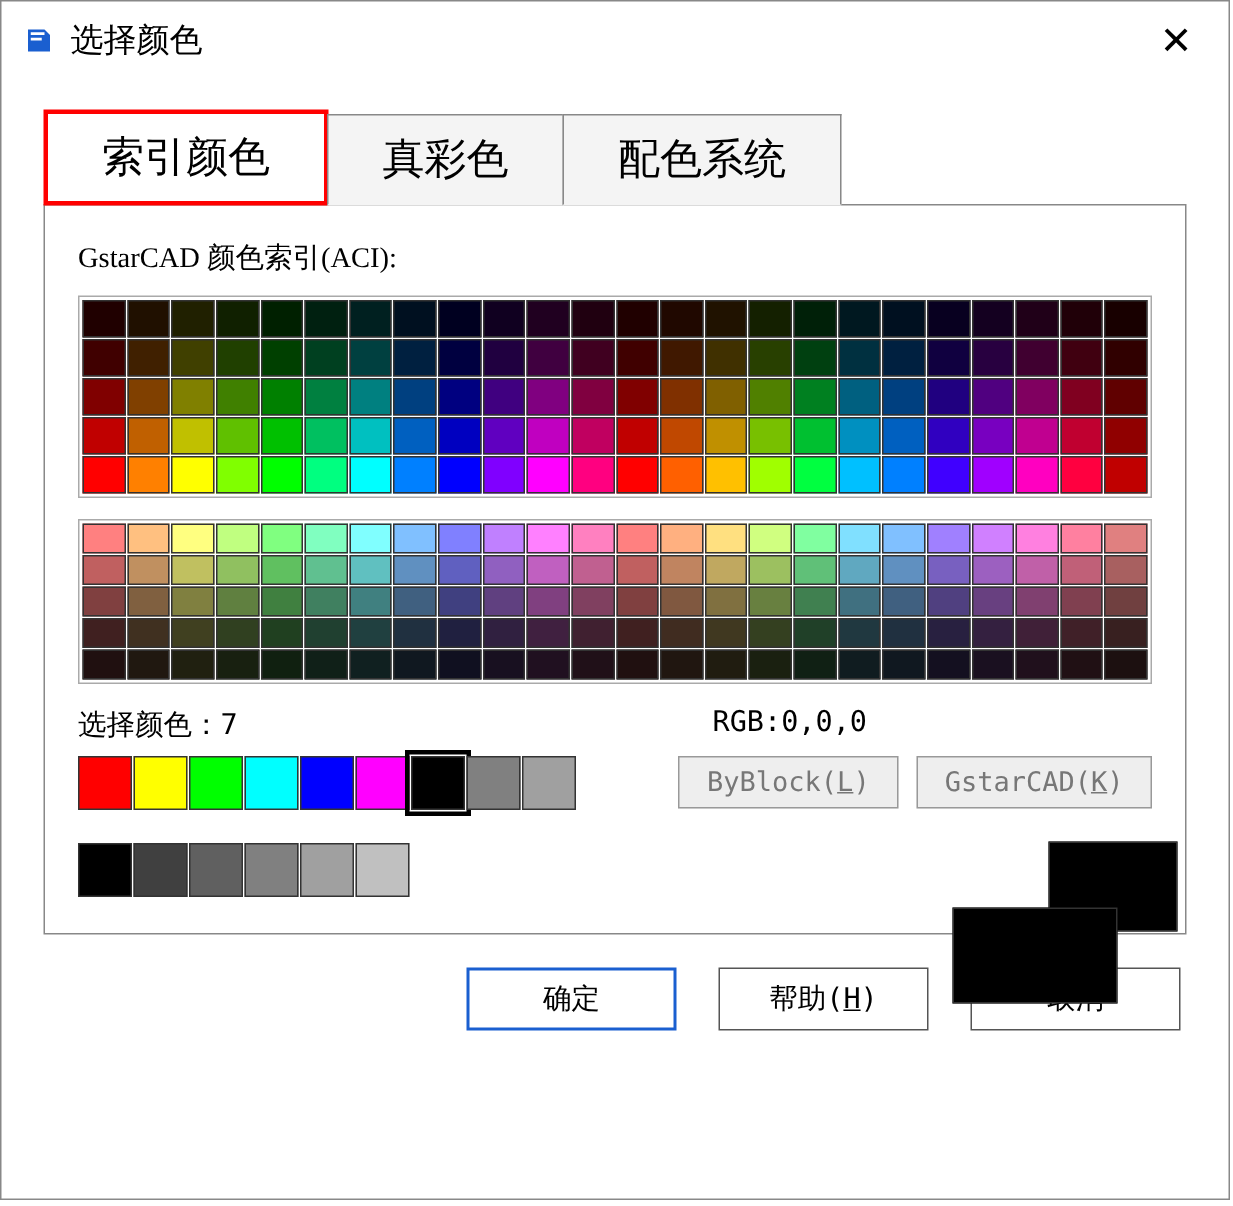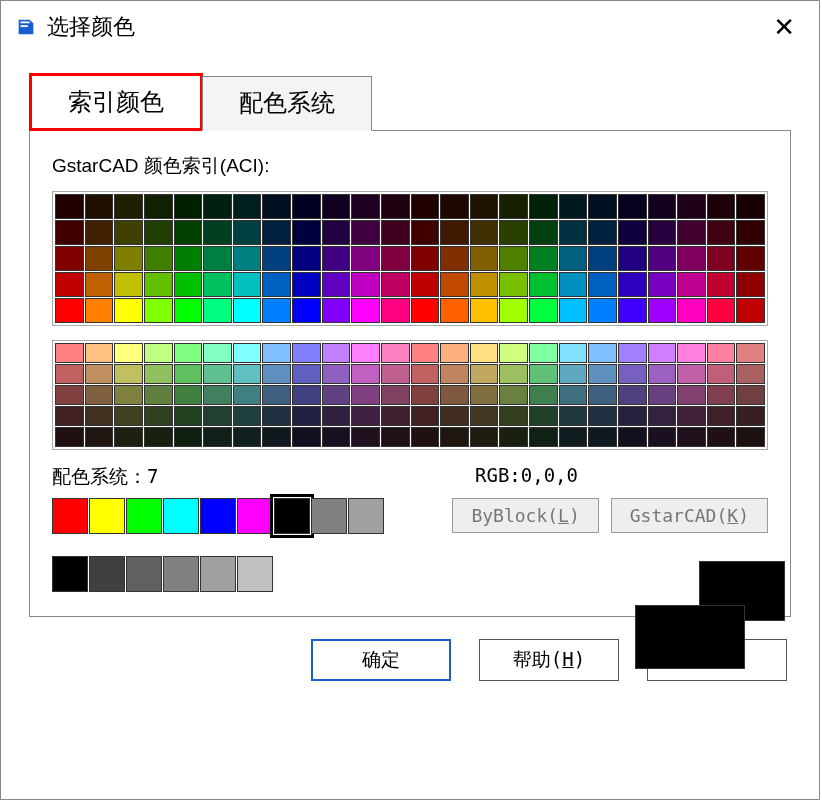--- a/index.html
+++ b/index.html
@@ -4,25 +4,25 @@
 <style>
 * { box-sizing: border-box; margin: 0; padding: 0; }
 body { width: 822px; height: 804px; background: #fff; font-family: "Microsoft YaHei", SimSun, sans-serif; font-size: 18px; color: #000; }
 .window { width: 820px; height: 800px; border: 1px solid #888; background: #fff; position: relative; }
 .titlebar { display: flex; align-items: center; padding: 8px 14px; height: 52px; }
 .titlebar .logo { width: 22px; height: 22px; margin-right: 10px; }
 .titlebar .title { font-size: 22px; }
 .titlebar .close { margin-left: auto; font-size: 26px; cursor: pointer; padding: 4px 10px; }
 .content { padding: 20px 28px 0 28px; }
 .tabs { display: flex; }
-.tab { padding: 10px 36px; font-size: 24px; border: 1px solid transparent; cursor: pointer; position: relative; }
+.tab { padding: 10px 36px; font-size: 28px; border: 1px solid transparent; cursor: pointer; position: relative; }
 .tab.active { border: 3px solid #ff0000; }
 .tab.inactive { border-top: 1px solid #888; border-left: 1px solid #888; border-right: 1px solid #888; background: #f4f4f4; margin-left: -1px; margin-top:3px;}
 .panel { border: 1px solid #888; margin-top: -1px; padding: 22px 22px 24px 22px; }
-.panel-label { font-family: Liberation Sans, sans-serif; font-size: 19px; margin-bottom: 12px; }
+.panel-label { font-family: Liberation Serif, serif; font-size: 19px; margin-bottom: 12px; }
 .grid { display: grid; gap: 1px; background: #fff; border: 1px solid #aaa; padding: 2px; margin-bottom: 14px; }
 .grid.upper { grid-template-columns: repeat(24, 1fr); grid-template-rows: repeat(5, 25px); }
 .grid.lower { grid-template-columns: repeat(24, 1fr); grid-template-rows: repeat(5, 20px); }
 .sw { border: 1px solid #333; cursor: pointer; }
 .info-row { display: flex; font-family: "SimSun", monospace; font-size: 19px; margin: 14px 0 8px 0; }
 .info-left { }
 .info-right { margin-left: auto; padding-right: 190px; }
 .row2 { display: flex; align-items: flex-start; gap: 12px; }
 .std-colors { display: flex; gap: 1px; }
 .std-sw { width: 36px; height: 36px; border: 1px solid #333; cursor: pointer; }
@@ -51,20 +51,21 @@
         <path fill="#1a5fd0" d="M4 4h12l4 4v12H4z"></path>
         <path fill="#fff" d="M6 6h10v2H6zM6 10h8v2H6z"></path>
       </svg>
     <span class="title">选择颜色</span>
     <span class="close">✕</span>
   </div>
 
   <div class="content">
     <div class="tabs">
       <div class="tab active">索引颜色</div>
+      <div class="tab inactive">真彩色</div>
       <div class="tab inactive">配色系统</div>
     </div>
 
     <div class="panel">
       <div class="panel-label">GstarCAD 颜色索引(ACI):</div>
       <div class="grid upper" id="upper-grid">
           <div class="sw" style="background: rgb(32, 0, 0);"></div>
           <div class="sw" style="background: rgb(32, 16, 0);"></div>
           <div class="sw" style="background: rgb(32, 32, 0);"></div>
           <div class="sw" style="background: rgb(16, 32, 0);"></div>
@@ -303,21 +304,21 @@
           <div class="sw" style="background: rgb(16, 24, 32);"></div>
           <div class="sw" style="background: rgb(20, 16, 32);"></div>
           <div class="sw" style="background: rgb(26, 16, 32);"></div>
           <div class="sw" style="background: rgb(32, 16, 28);"></div>
           <div class="sw" style="background: rgb(32, 16, 20);"></div>
           <div class="sw" style="background: rgb(28, 16, 16);"></div>
         </div>
 
       <div class="info-row">
         <div class="info-left">
-          <span>配色系统：</span><span>7</span>
+          <span>选择颜色：</span><span>7</span>
         </div>
         <div class="info-right">
           <span>RGB:</span><span>0,0,0</span>
         </div>
       </div>
 
       <div class="row2">
         <div class="std-colors" id="std-colors">
             <div class="std-sw" style="background: rgb(255, 0, 0);"></div>
             <div class="std-sw" style="background: rgb(255, 255, 0);"></div>

